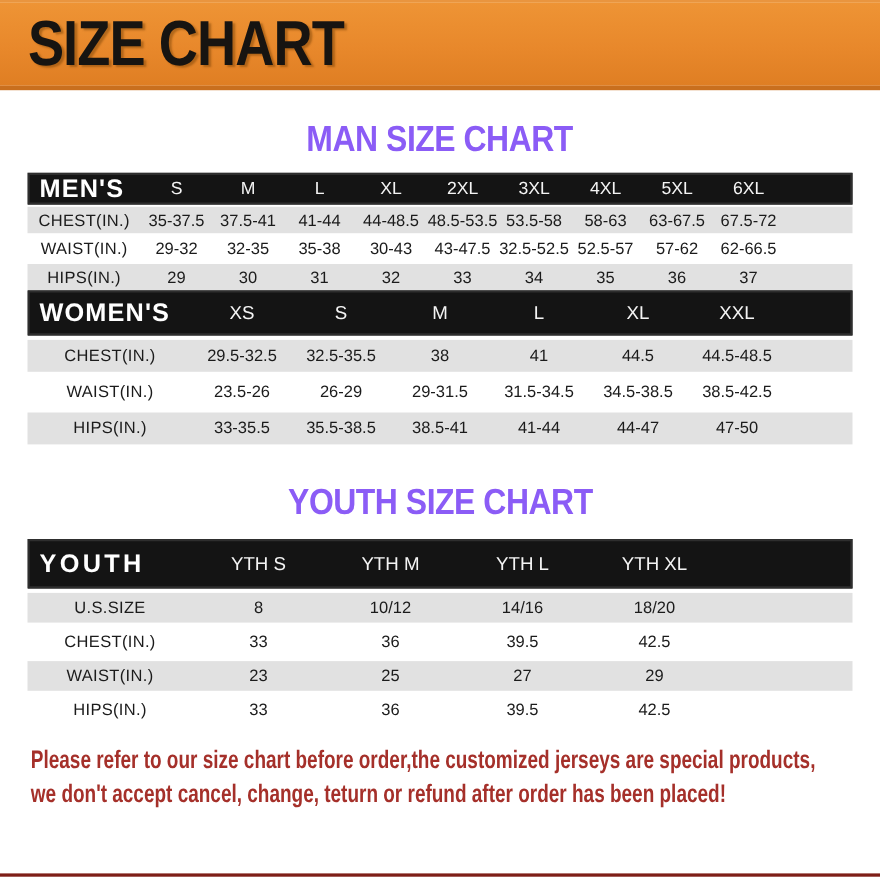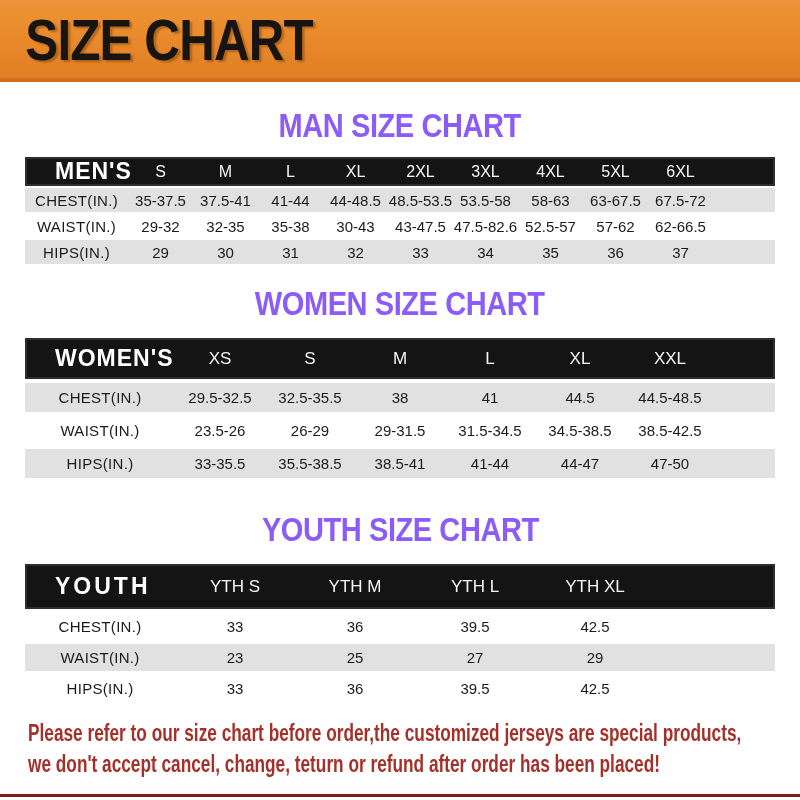--- a/index.html
+++ b/index.html
@@ -66,21 +66,20 @@
   .table-men   .thead { height: 29px; }
   .table-women .thead { height: 41px; }
   .table-youth .thead { height: 45px; }
 
   .head-label {
     font-weight: bold;
     font-size: 23px;
     padding-left: 11px;
     letter-spacing: 1px;
     white-space: nowrap;
-    margin-left: 19px;
   }
   .table-youth .head-label { letter-spacing: 3px; padding-left: 11px; }
   .head-col { text-align: center; font-size: 16px; color: #f4f4f4; }
   .table-women .head-col, .table-youth .head-col { font-size: 17px; }
 
   .table-men   .trow:not(.thead) { height: 24px; }
   .table-women .trow:not(.thead) { height: 29px; }
   .table-youth .trow:not(.thead) { height: 27px; }
 
   .row-gray  { background: #e1e1e1; }
@@ -144,42 +143,41 @@
           <div class="tcell row-value">63-67.5</div>
           <div class="tcell row-value">67.5-72</div>
         </div>
         <div class="trow row-white">
           <div class="tcell row-label">WAIST(IN.)</div>
           <div class="tcell row-value">29-32</div>
           <div class="tcell row-value">32-35</div>
           <div class="tcell row-value">35-38</div>
           <div class="tcell row-value">30-43</div>
           <div class="tcell row-value">43-47.5</div>
-          <div class="tcell row-value">47.5-82.6</div>
+          <div class="tcell row-value">32.5-52.5</div>
           <div class="tcell row-value">52.5-57</div>
           <div class="tcell row-value">57-62</div>
           <div class="tcell row-value">62-66.5</div>
         </div>
         <div class="trow row-gray">
           <div class="tcell row-label">HIPS(IN.)</div>
           <div class="tcell row-value">29</div>
           <div class="tcell row-value">30</div>
           <div class="tcell row-value">31</div>
           <div class="tcell row-value">32</div>
           <div class="tcell row-value">33</div>
           <div class="tcell row-value">34</div>
           <div class="tcell row-value">35</div>
           <div class="tcell row-value">36</div>
           <div class="tcell row-value">37</div>
         </div>
       </div>
   </section>
 
   <section class="sec-women">
-    <h2 class="heading"><span class="h-text">WOMEN SIZE CHART</span></h2>
     <div class="size-table table-women">
         <div class="trow thead">
           <div class="tcell head-label">WOMEN'S</div>
           <div class="tcell head-col">XS</div>
           <div class="tcell head-col">S</div>
           <div class="tcell head-col">M</div>
           <div class="tcell head-col">L</div>
           <div class="tcell head-col">XL</div>
           <div class="tcell head-col">XXL</div>
         </div>
@@ -216,20 +214,27 @@
   <section class="sec-youth">
     <h2 class="heading"><span class="h-text">YOUTH SIZE CHART</span></h2>
     <div class="size-table table-youth">
         <div class="trow thead">
           <div class="tcell head-label">YOUTH</div>
           <div class="tcell head-col">YTH S</div>
           <div class="tcell head-col">YTH M</div>
           <div class="tcell head-col">YTH L</div>
           <div class="tcell head-col">YTH XL</div>
         </div>
+        <div class="trow row-gray">
+          <div class="tcell row-label">U.S.SIZE</div>
+          <div class="tcell row-value">8</div>
+          <div class="tcell row-value">10/12</div>
+          <div class="tcell row-value">14/16</div>
+          <div class="tcell row-value">18/20</div>
+        </div>
         <div class="trow row-white">
           <div class="tcell row-label">CHEST(IN.)</div>
           <div class="tcell row-value">33</div>
           <div class="tcell row-value">36</div>
           <div class="tcell row-value">39.5</div>
           <div class="tcell row-value">42.5</div>
         </div>
         <div class="trow row-gray">
           <div class="tcell row-label">WAIST(IN.)</div>
           <div class="tcell row-value">23</div>

